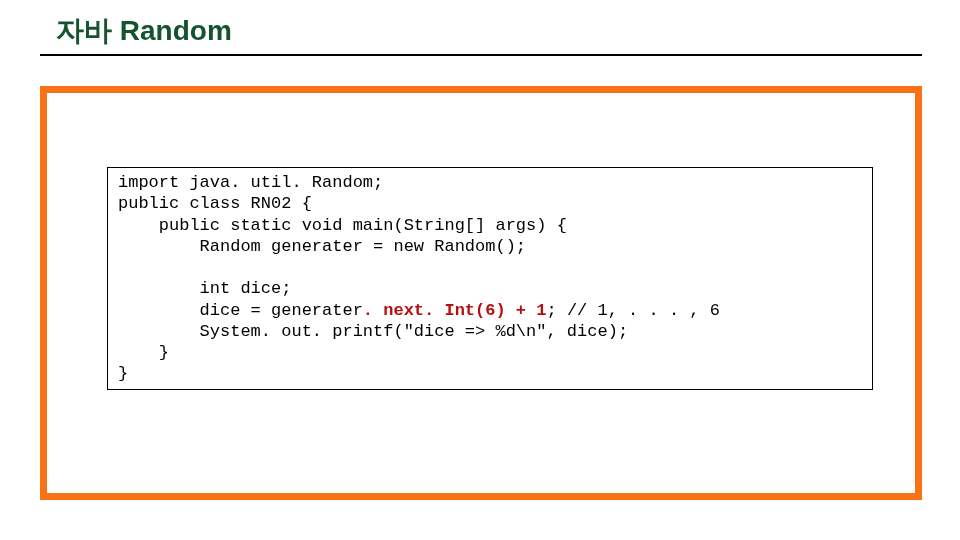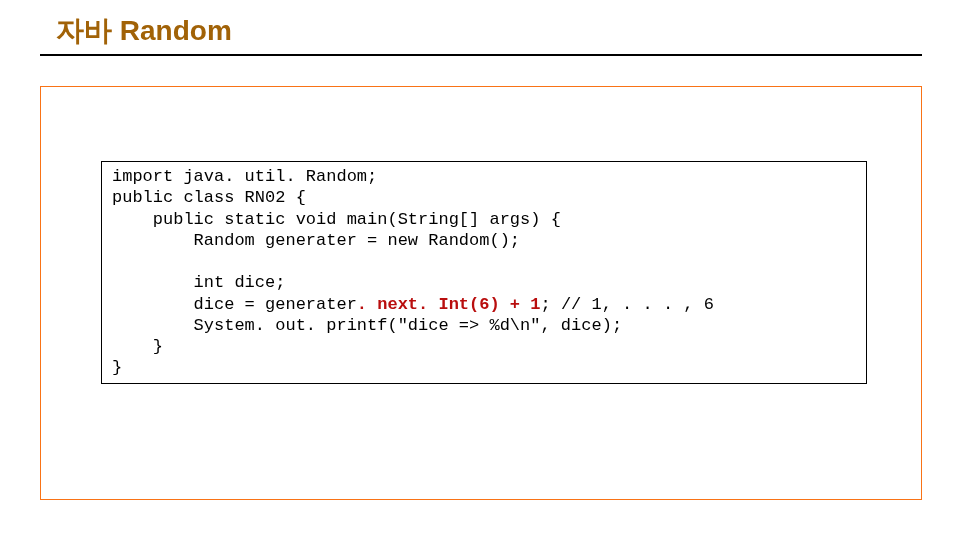--- a/index.html
+++ b/index.html
@@ -15,37 +15,37 @@
     width: 960px;
     height: 540px;
     position: relative;
   }
   .title {
     position: absolute;
     top: 12px;
     left: 56px;
     font-size: 28px;
     font-weight: 700;
-    color: #a16207;
+    color: #14532d;
   }
   .title-underline {
     position: absolute;
     top: 54px;
     left: 40px;
     width: 882px;
     height: 2px;
     background: #000;
   }
   .outer-box {
     position: absolute;
     top: 86px;
     left: 40px;
     width: 882px;
     height: 414px;
-    border: 1px solid #f97316;
+    border: 7px solid #f97316;
     box-sizing: border-box;
   }
   .code-box {
     position: absolute;
     top: 74px;
     left: 60px;
     width: 766px;
     border: 1px solid #000;
     box-sizing: border-box;
     padding: 4px 10px 4px 10px;

